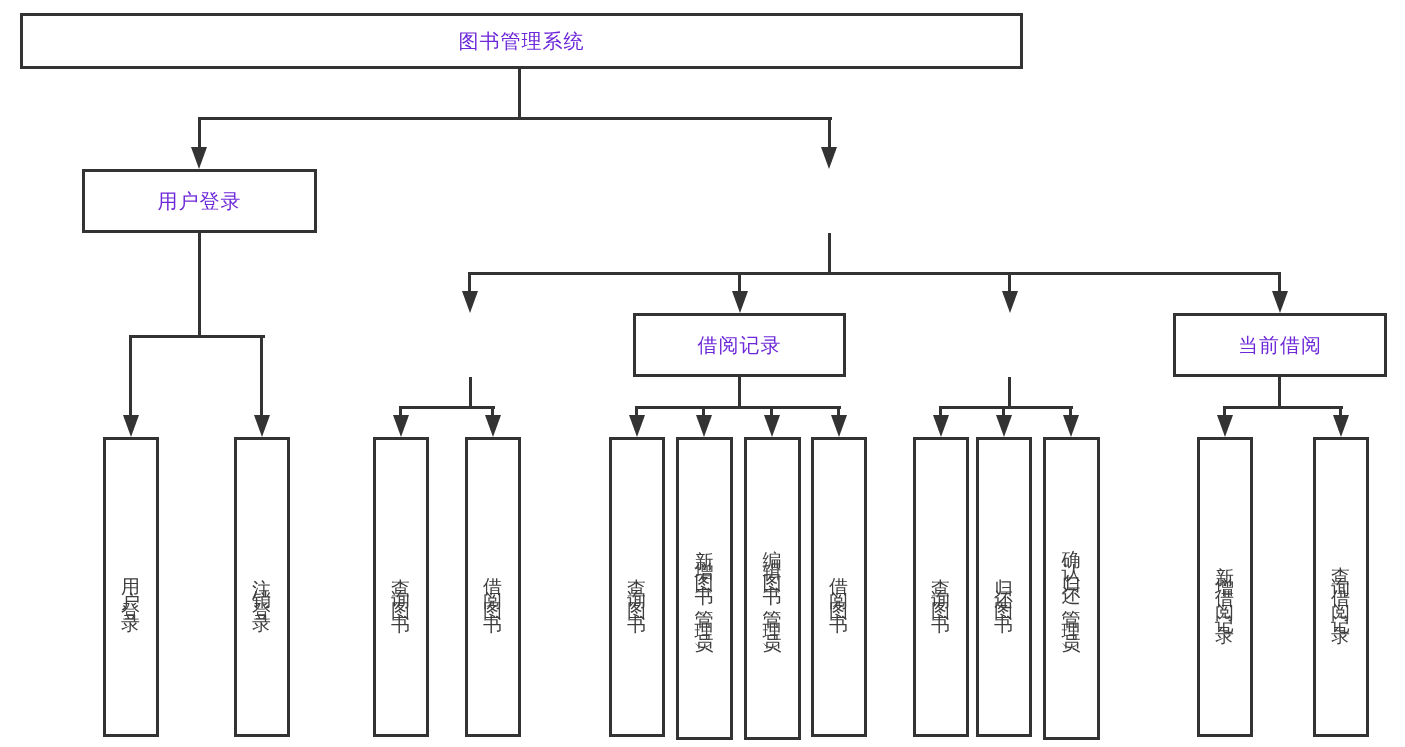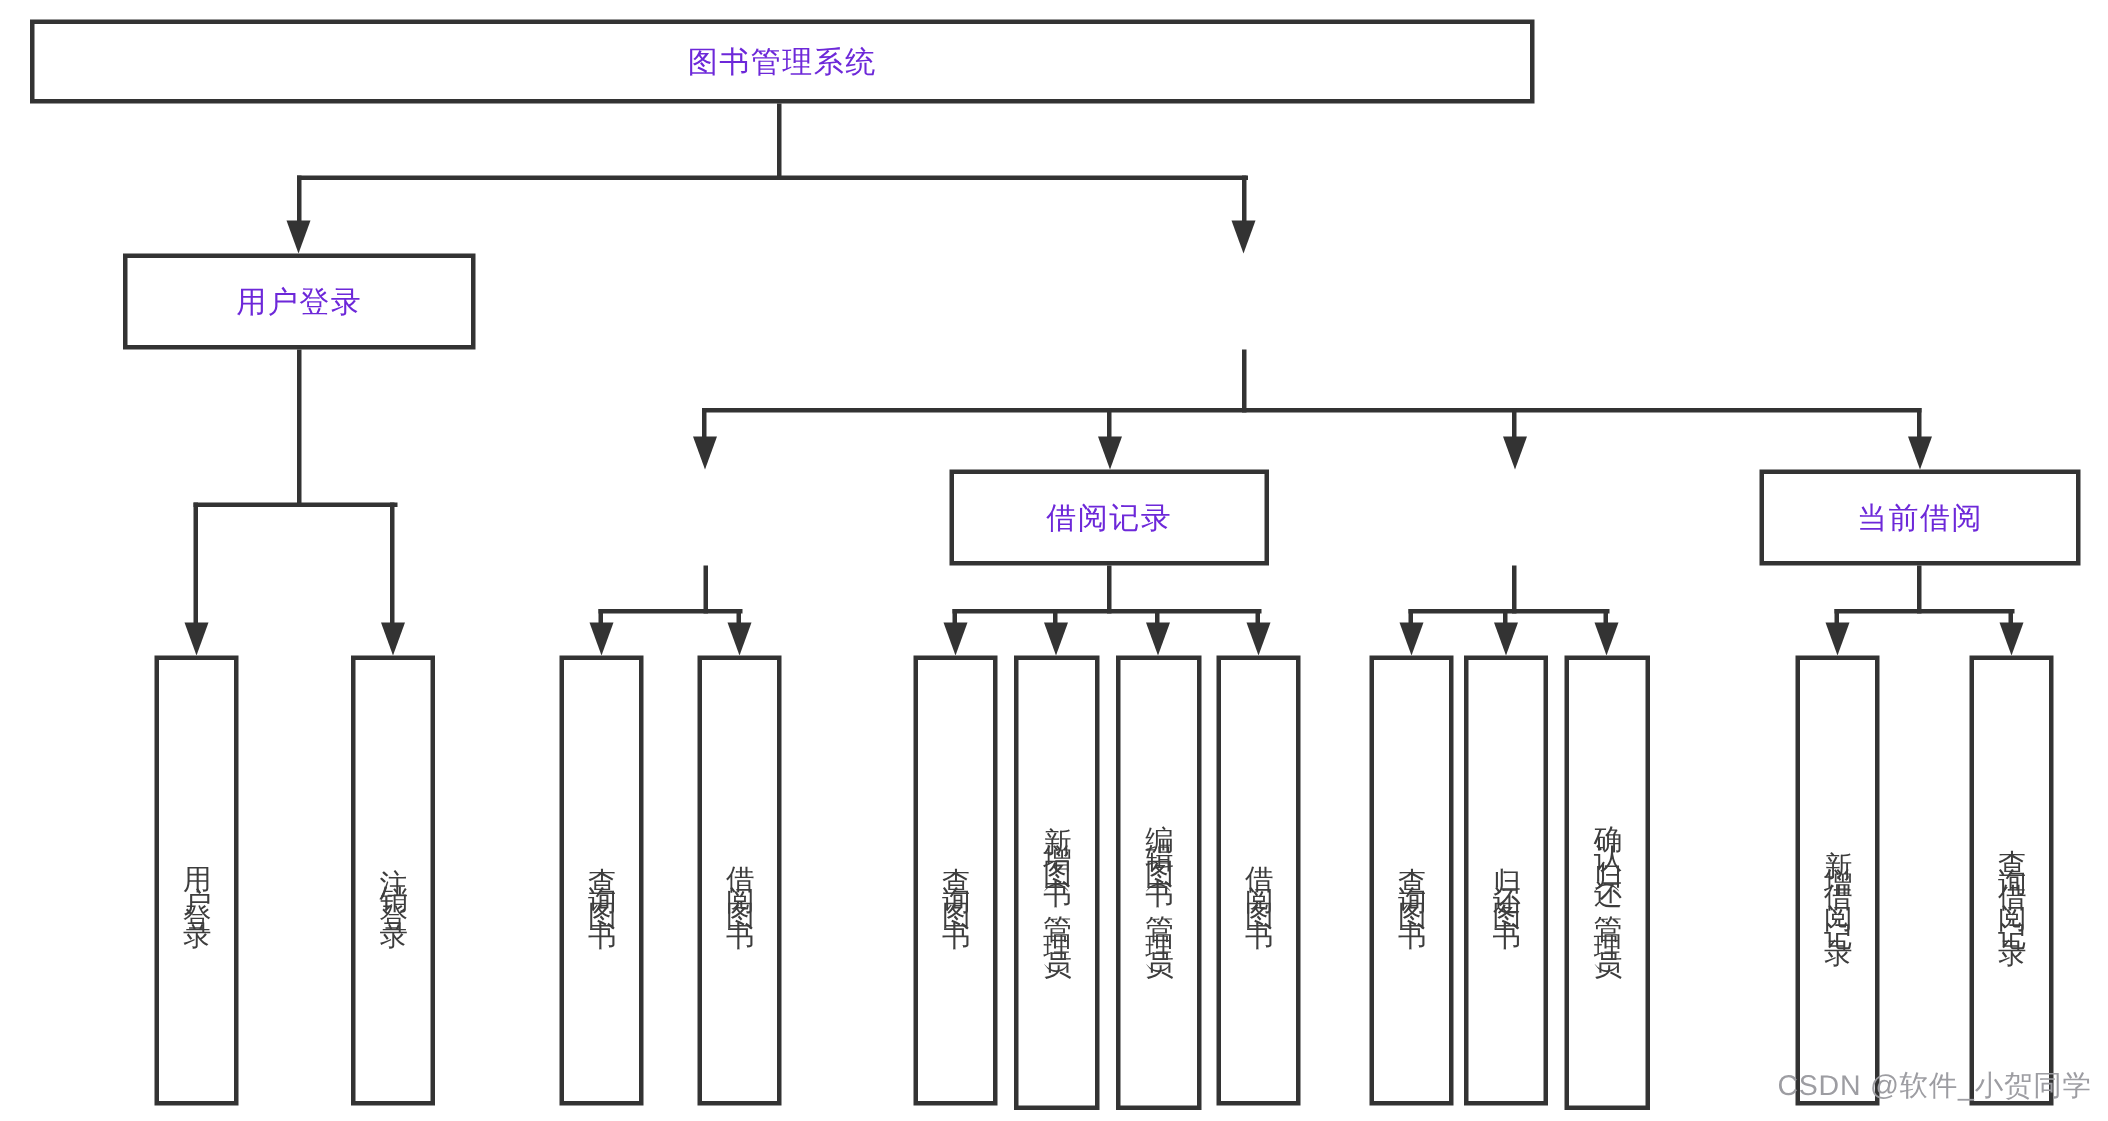--- a/index.html
+++ b/index.html
@@ -127,15 +127,14 @@
   <div class="vbox" style="left:744px;top:437px;width:57px;height:303px">编辑图书（管理员）</div>
   <div class="vbox" style="left:811px;top:437px;width:56px;height:300px">借阅图书</div>
 
   <div class="vbox" style="left:913px;top:437px;width:56px;height:300px">查询图书</div>
   <div class="vbox" style="left:976px;top:437px;width:56px;height:300px">归还图书</div>
   <div class="vbox" style="left:1043px;top:437px;width:57px;height:303px">确认归还（管理员）</div>
 
   <div class="vbox" style="left:1197px;top:437px;width:56px;height:300px">新增借阅记录</div>
   <div class="vbox" style="left:1313px;top:437px;width:56px;height:300px">查询借阅记录</div>
 
-  <div class="watermark">CSDN @软件_小贺同学</div>
 
 </div>
 
 </body></html>

